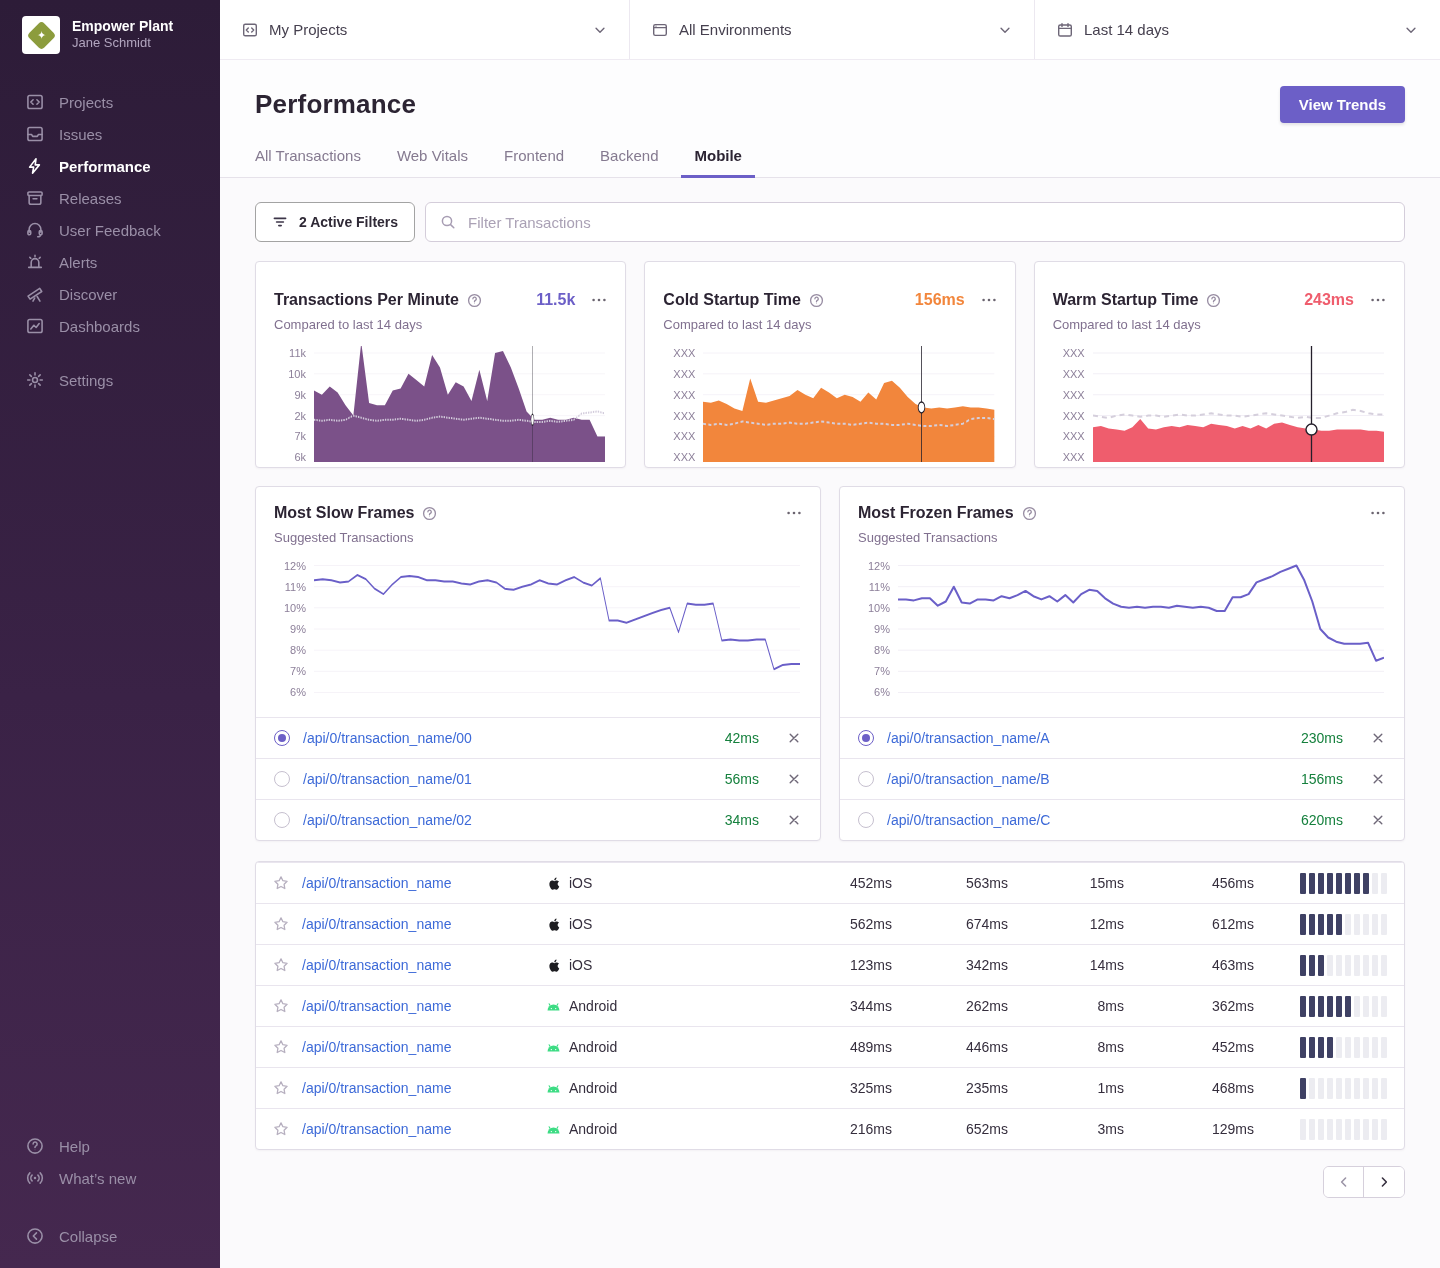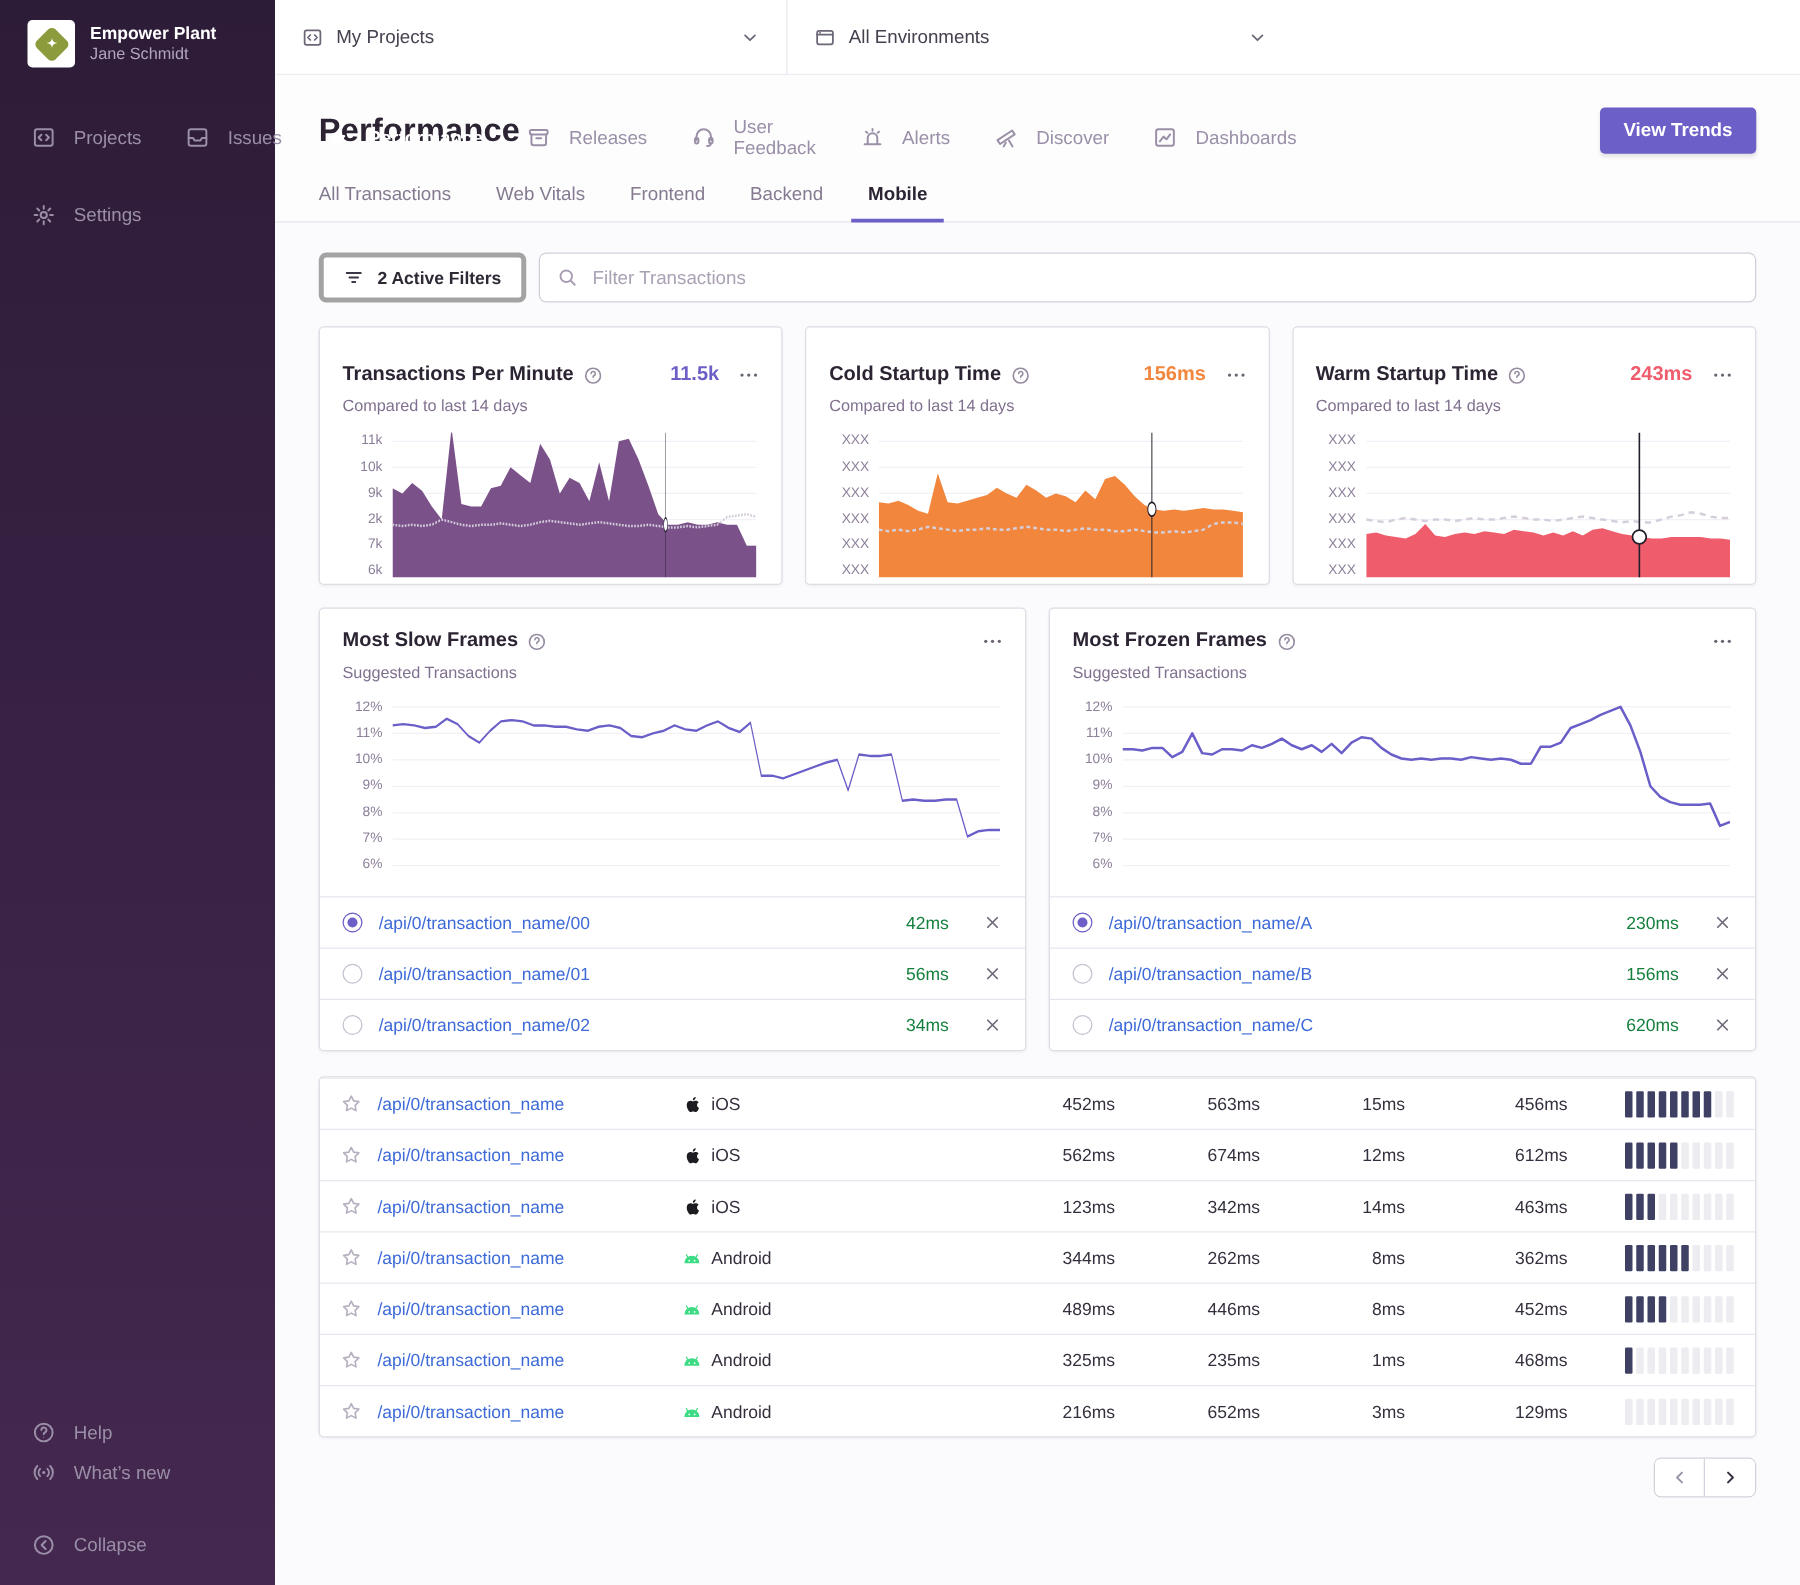--- a/index.html
+++ b/index.html
@@ -16,21 +16,21 @@
     background:linear-gradient(180deg,#2d1c38 0%,#3a2246 55%,#45284f 100%);
     color:#9a8fa7; display:flex; flex-direction:column; z-index:5;
   }
   .org { display:flex; gap:12px; align-items:center; padding:16px 16px 0 22px; }
   .org-logo { width:38px; height:38px; background:#fff; border-radius:4px; display:flex; align-items:center; justify-content:center; flex:none; }
   .org-diamond { width:21px; height:21px; background:#8c9c3d; border-radius:4px; transform:rotate(45deg); display:flex; align-items:center; justify-content:center; }
   .org-diamond span { transform:rotate(-45deg); color:#fff; font-size:11px; line-height:1; }
   .org-name { color:#fff; font-weight:700; font-size:14px; line-height:1.25; }
   .org-user { font-size:13px; color:#b2a6bf; line-height:1.3; }
   .nav { margin-top:32px; display:flex; flex-direction:column; }
-  .nav-group { display:flex; }
+  .nav-group { display:flex; flex-direction:column; }
   .nav-group + .nav-group { margin-top:22px; }
   .nav-item { display:flex; align-items:center; gap:15px; padding:7px 10px 7px 26px; font-size:15px; cursor:pointer; color:#9a8fa7; }
   .nav-item.active { color:#fff; font-weight:600; }
   .nav-item svg { width:18px; height:18px; flex:none; }
   .side-footer { margin-top:auto; padding-bottom:16px; display:flex; flex-direction:column; }
   .side-footer .gap { height:26px; }
 
   
   .main { margin-left:220px; }
 
@@ -45,21 +45,21 @@
   .title-row { display:flex; align-items:center; justify-content:space-between; }
   .page-title { margin:0; font-size:26px; font-weight:600; color:#2c2433; letter-spacing:.2px; }
   .view-trends { background:#6C5FC7; color:#fff; border:none; border-radius:4px; padding:10px 19px; font-size:15px; font-weight:700; font-family:inherit; cursor:pointer; box-shadow:0 2px 3px rgba(43,34,51,.12); }
   .tabs { display:flex; gap:10px; margin:24px 0 0 -13px; }
   .tab { padding:0 13px 11px; font-size:15px; color:#857a90; border-bottom:3px solid transparent; margin-bottom:-1px; cursor:pointer; }
   .tab.active { color:#2c2433; font-weight:600; border-color:#6C5FC7; }
 
   .content { padding:24px 35px 30px; }
 
   .filter-row { display:flex; gap:10px; }
-  .filter-btn { display:flex; align-items:center; gap:11px; background:#fff; border:4px solid #a3a3a3; border-radius:6px; padding:0 16px; height:40px; font-size:14px; font-weight:700; color:#2f2936; cursor:pointer; font-family:inherit; }
+  .filter-btn { display:flex; align-items:center; gap:11px; background:#fff; border:1px solid #a3a3a3; border-radius:6px; padding:0 16px; height:40px; font-size:14px; font-weight:700; color:#2f2936; cursor:pointer; font-family:inherit; }
   .filter-btn svg { color:#3c3548; }
   .search-box { flex:1; display:flex; align-items:center; gap:10px; background:#fff; border:1px solid #d4cdda; border-radius:6px; height:40px; padding:0 14px; }
   .search-box svg { color:#a79db3; flex:none; }
   .search-box input { flex:1; border:none; outline:none; font-size:15px; font-family:inherit; color:#2f2936; background:transparent; }
   .search-box input::placeholder { color:#aaa1b5; }
 
   .card { background:#fff; border:1px solid #e0dce6; border-radius:4px; box-shadow:0 1px 2px rgba(43,34,51,.04); }
 
   .metric-row { display:flex; gap:18px; margin-top:19px; }
   .metric-card { flex:1; padding:28px 18px; height:207px; }
@@ -266,20 +266,34 @@
             <path d="M1.7 5.6h12.6M4 4.1h.02"></path>
           </svg>
         </span>
       <span>All Environments</span>
       <span class="tb-chevron">
           <svg width="14" height="14" viewBox="0 0 16 16" fill="none" stroke="currentColor" stroke-width="1.6" stroke-linecap="round" stroke-linejoin="round">
             <path d="m3.5 6 4.5 4.5L12.5 6"></path>
           </svg>
         </span>
     </div>
+    <div class="tb-item tb-dates">
+      <span>
+          <svg width="16" height="16" viewBox="0 0 16 16" fill="none" stroke="currentColor" stroke-width="1.4" stroke-linecap="round" stroke-linejoin="round">
+            <rect x="1.7" y="3" width="12.6" height="11" rx="1.6"></rect>
+            <path d="M1.7 6.4h12.6M5 1.6v2.8M11 1.6v2.8"></path>
+          </svg>
+        </span>
+      <span>Last 14 days</span>
+      <span class="tb-chevron">
+          <svg width="14" height="14" viewBox="0 0 16 16" fill="none" stroke="currentColor" stroke-width="1.6" stroke-linecap="round" stroke-linejoin="round">
+            <path d="m3.5 6 4.5 4.5L12.5 6"></path>
+          </svg>
+        </span>
+    </div>
   </div>
 
   <div class="page-head">
     <div class="title-row">
       <h1 class="page-title">Performance</h1>
       <button class="view-trends">View Trends</button>
     </div>
     <div class="tabs" id="tabs">
         <span class="tab">All Transactions</span>
         <span class="tab">Web Vitals</span>

